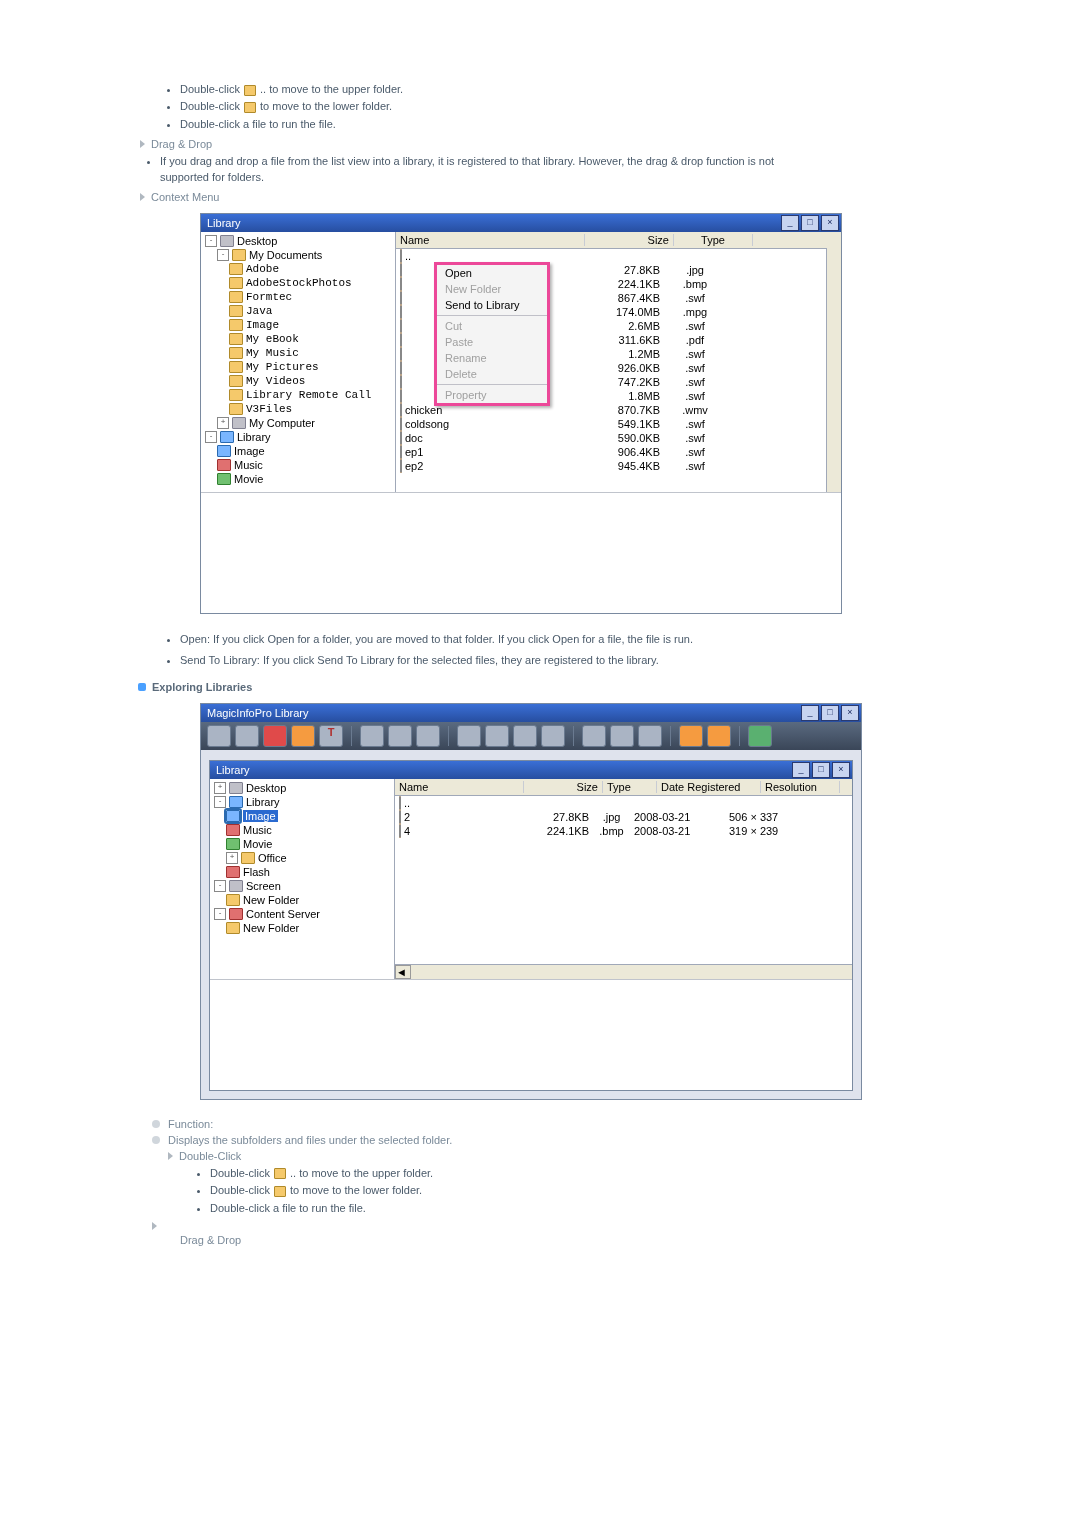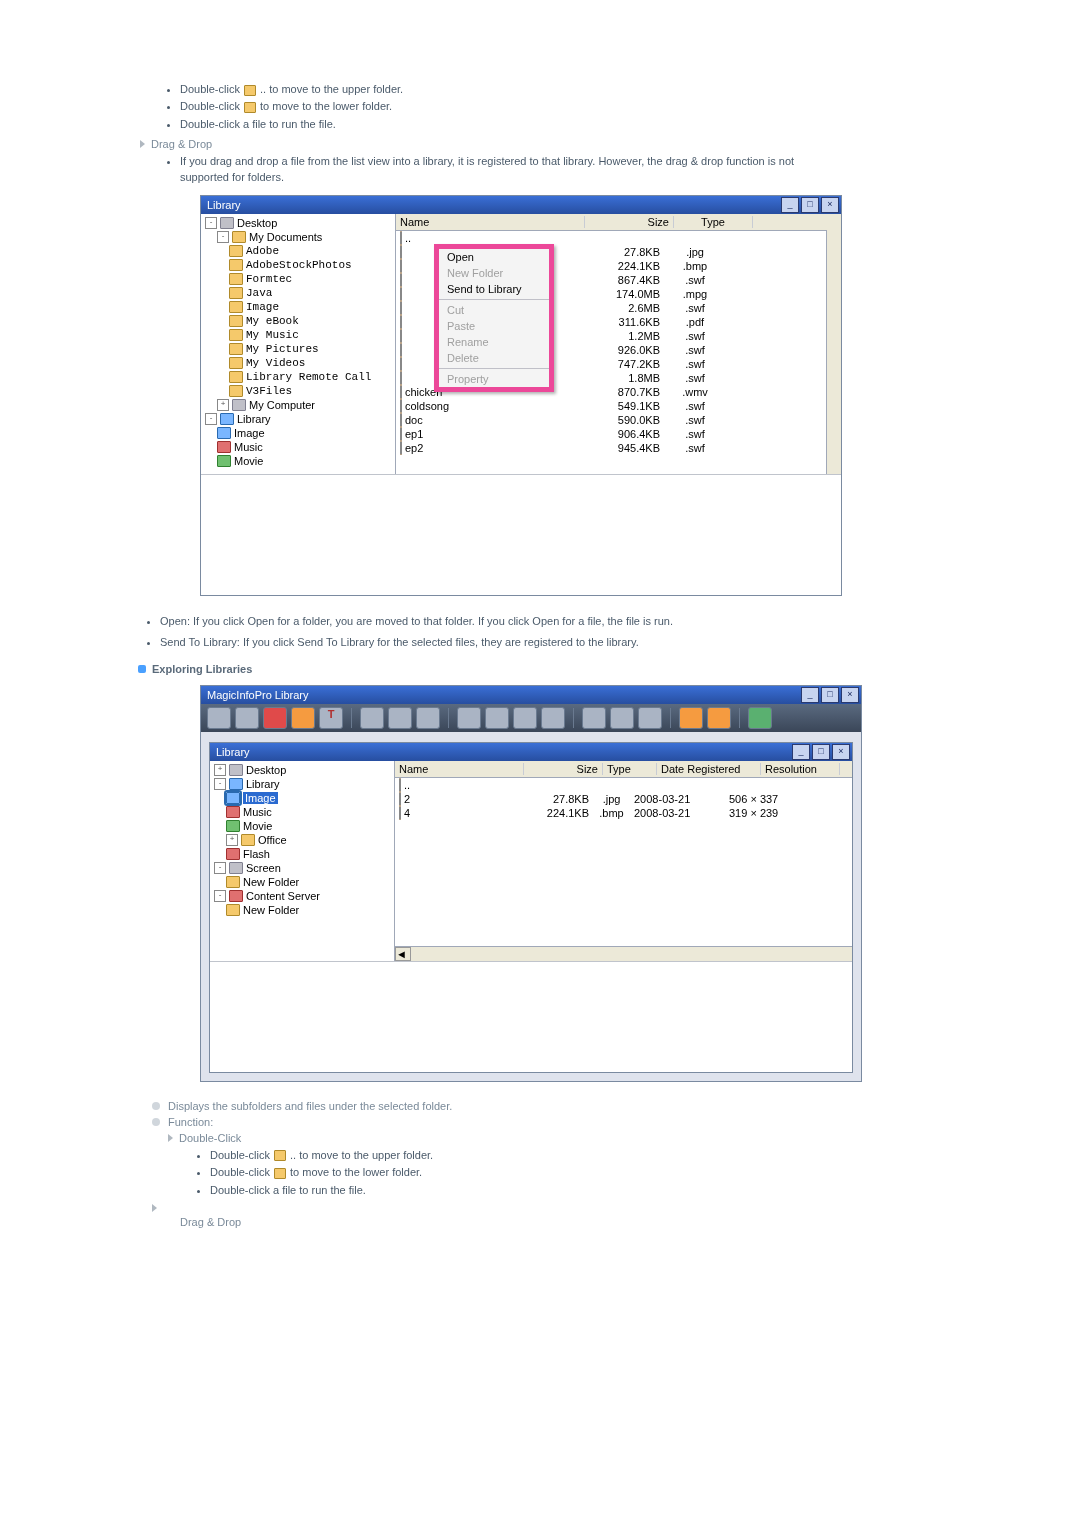--- a/index.html
+++ b/index.html
@@ -12,21 +12,21 @@
   }
   .page {
     padding: 80px 68px 40px 120px;
   }
   ul.bullets {
     list-style: disc;
     margin: 0 0 6px 60px;
     padding: 0;
   }
   ul.bullets.inner {
-    margin-left: 60px;
+    margin-left: 40px;
   }
   ul.bullets li {
     margin: 2px 0;
     line-height: 1.4;
   }
   .section-marker {
     margin: 6px 0 4px 20px;
     color: #7a8a99;
     display: flex;
     align-items: center;
@@ -166,21 +166,21 @@
     font-size: 11px;
   }
   .file-icon { width:12px;height:12px;background:#fff;border:1px solid #888;margin-right:3px;border-radius:2px;}
   .file-icon.orange{background:#f5b060;}
 
   .context-menu {
     position: absolute;
     left: 38px; top: 30px;
     width: 110px;
     background: #f4f4f4;
-    border: 5px solid #ec4899;
+    border: 3px solid #ec4899;
     box-shadow: 2px 2px 3px rgba(0,0,0,.3);
     z-index: 5;
   }
   .context-menu .mi {
     padding: 2px 8px;
     font-size: 11px;
     color: #000;
   }
   .context-menu .mi.disabled { color: #a0a0a0; }
   .context-menu .sep { height:1px;background:#c0c0c8;margin:2px 0;}
@@ -253,20 +253,24 @@
 </ul>
 
 <div class="section-marker">
   <span class="arrow"></span>
   <span>Drag &amp; Drop</span>
 </div>
 <ul class="bullets inner">
   <li style="max-width:640px;">If you drag and drop a file from the list view into a library, it is registered to that library. However, the drag &amp; drop function is not supported for folders.</li>
 </ul>
 
+<div class="section-marker">
+  <span class="arrow"></span>
+  <span>Context Menu</span>
+</div>
 
 <div class="win">
   <div class="titlebar">
     <span>Library</span>
     <div class="tbtns">
       <div class="tbtn">_</div>
       <div class="tbtn">□</div>
       <div class="tbtn">×</div>
     </div>
   </div>
@@ -451,21 +455,21 @@
         <div class="mi disabled">Delete</div>
         <div class="sep"></div>
         <div class="mi disabled">Property</div>
       </div>
       <div class="scroll-thumb"></div>
     </div>
   </div>
   <div class="blank-lower"></div>
 </div>
 
-<ul class="bullets inner" style="margin-left:40px;">
+<ul class="bullets inner" style="margin-left:60px;">
   <li style="max-width:640px;">Open: If you click Open for a folder, you are moved to that folder. If you click Open for a file, the file is run.</li>
   <li style="max-width:640px;margin-top:6px;">Send To Library: If you click Send To Library for the selected files, they are registered to the library.</li>
 </ul>
 
 <div class="heading">
   <span class="blue-sq"></span>
   <span>Exploring Libraries</span>
 </div>
 
 <div class="win win2">
@@ -600,25 +604,25 @@
           </div>
         </div>
       </div>
       <div class="inner-blank"></div>
     </div>
   </div>
 </div>
 
 <div class="dot-row">
   <span class="dot"></span>
-  <span>Displays the subfolders and files under the selected folder.</span>
+  <span>Function:</span>
 </div>
 <div class="dot-row">
   <span class="dot"></span>
-  <span>Function:</span>
+  <span>Displays the subfolders and files under the selected folder.</span>
 </div>
 <div class="sub-arrow">
   <span class="arrow" style="border-left:5px solid #b0b8c0;border-top:4px solid transparent;border-bottom:4px solid transparent;width:0;height:0;"></span>
   <span>Double-Click</span>
 </div>
 <ul class="bullets" style="margin-left:90px;">
   <li>
     <span>Double-click</span>
     <span class="folder-up-icon"></span>
     <span>.. to move to the upper folder.</span>

